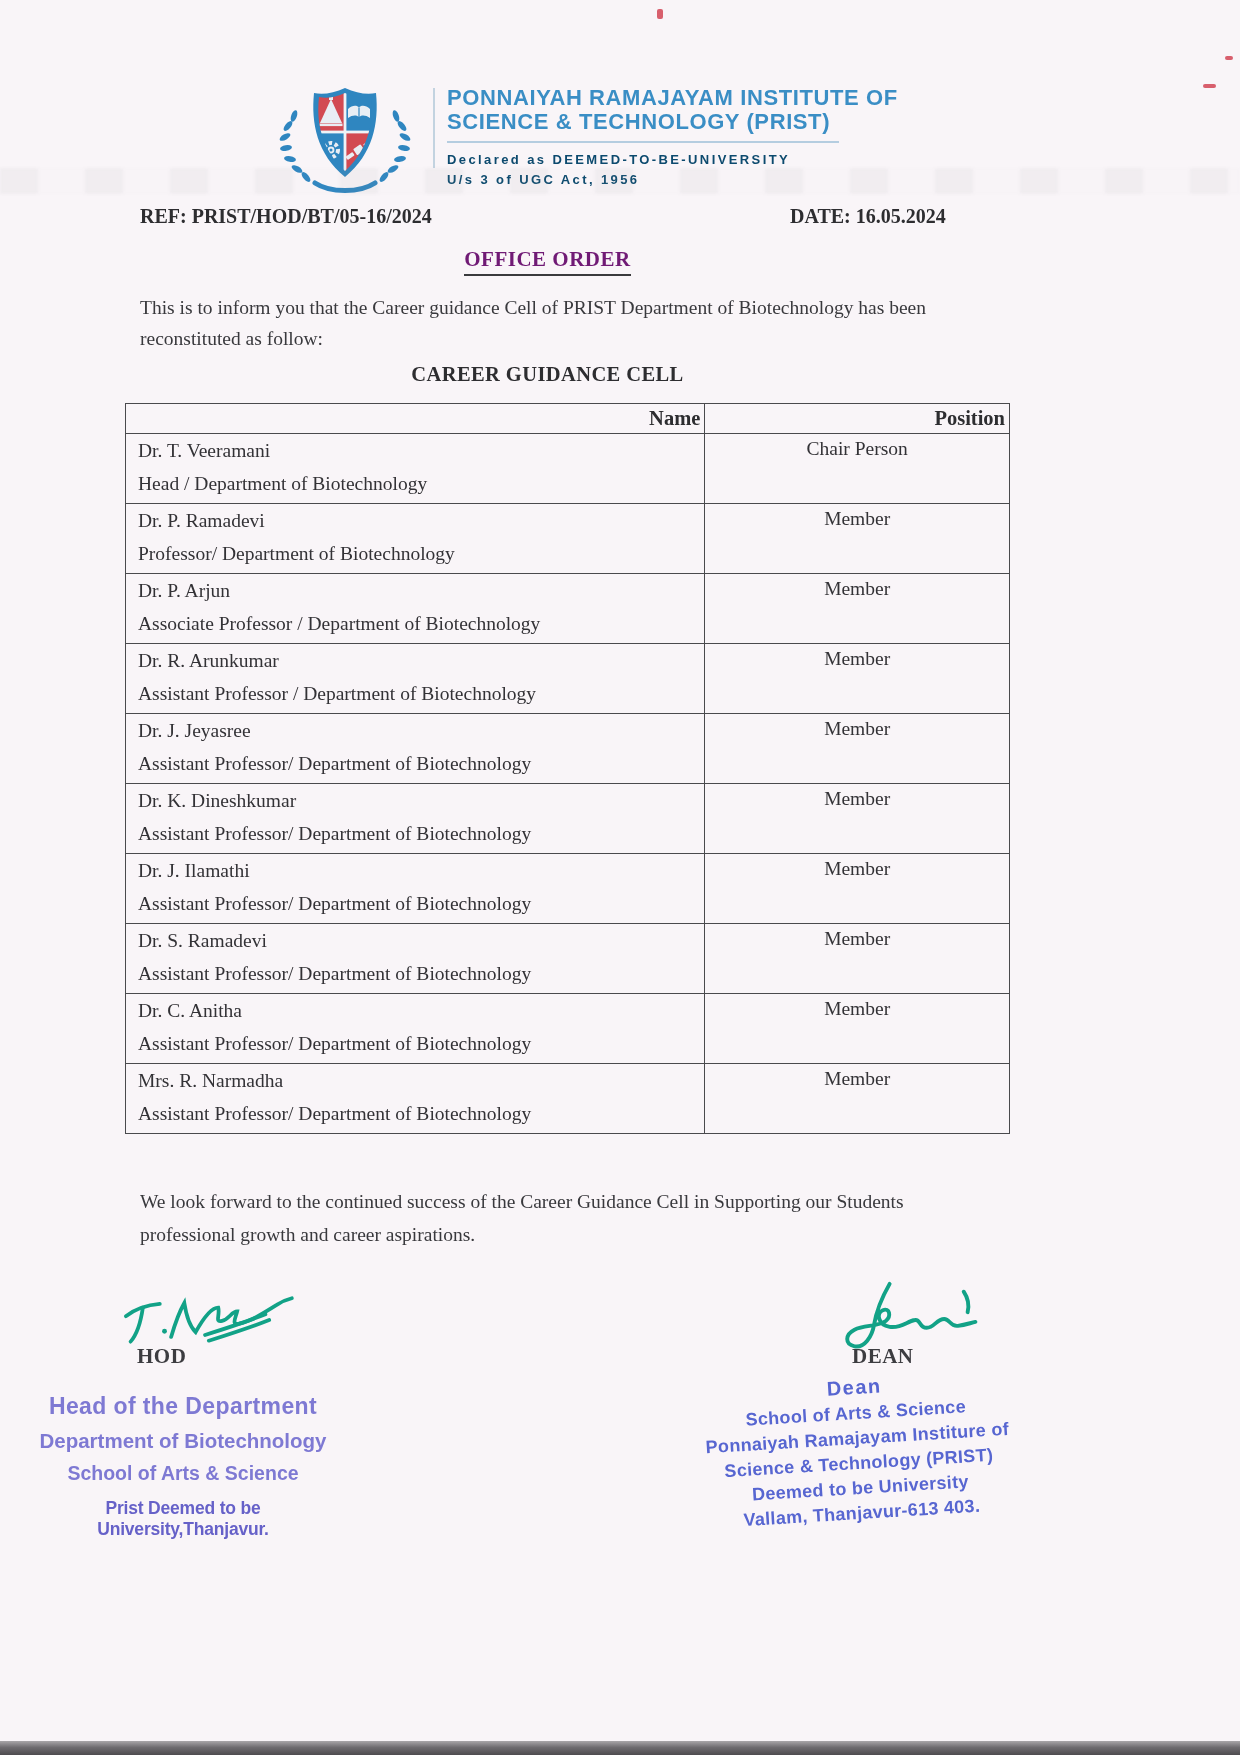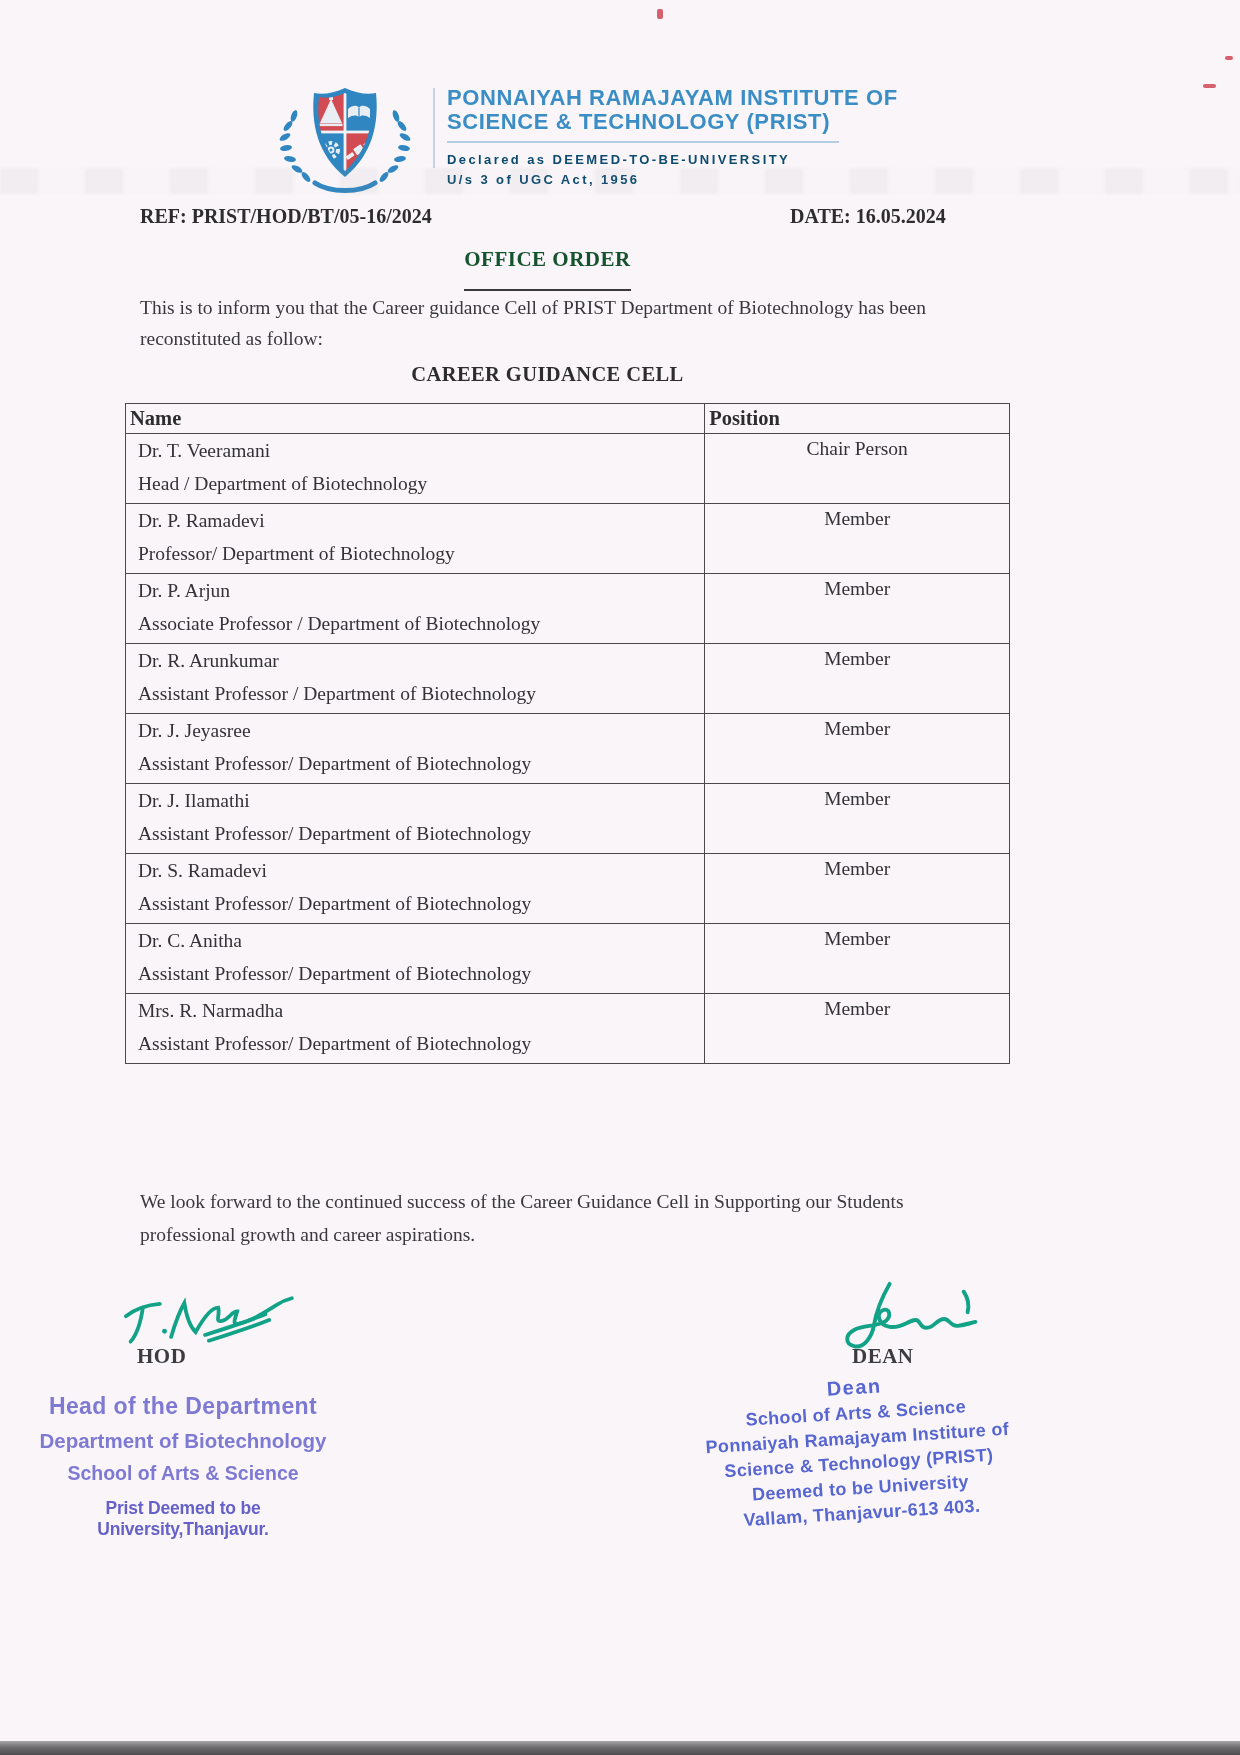--- a/index.html
+++ b/index.html
@@ -20,31 +20,31 @@
   .smudge{
     position:absolute;left:0;top:168px;width:1240px;height:26px;opacity:.45;filter:blur(1.5px);
     background:repeating-linear-gradient(90deg,rgba(140,140,145,.18) 0 38px,rgba(170,170,175,.05) 38px 85px);
   }
   
   .refdate{position:absolute;left:140px;top:205px;width:820px;font-size:20px;font-weight:bold;color:#2d2d30;}
   .refdate .date{position:absolute;left:650px;top:0;}
   .office-order{position:absolute;left:140px;top:247px;width:815px;text-align:center;}
   .office-order span{
     display:inline-block;font-size:21px;font-weight:bold;letter-spacing:.5px;
-    border-bottom:2.5px solid #3a3a3d;padding-bottom:17px;color:#14532d;
+    border-bottom:2.5px solid #3a3a3d;padding-bottom:2px;color:#701a75;
   }
   .intro{position:absolute;left:140px;top:292px;width:818px;font-size:19.5px;line-height:31px;color:#39393d;}
   .cgc-heading{position:absolute;left:140px;top:363px;width:815px;text-align:center;font-size:20.5px;font-weight:bold;letter-spacing:.4px;color:#2d2d30;}
   
   table.cgc{
     position:absolute;left:125px;top:403px;width:885px;border-collapse:collapse;
     font-size:19.5px;color:#333236;
   }
   table.cgc th,table.cgc td{border:1.6px solid #4a4a4d;}
-  table.cgc th{font-size:20.5px;font-weight:bold;text-align:left;padding:3px 4px;color:#2d2d30;}
+  table.cgc th{font-size:20.5px;font-weight:bold;text-align:right;padding:3px 4px;color:#2d2d30;}
   table.cgc col.c-name{width:580px;}
   table.cgc col.c-pos{width:305px;}
   td.name-cell{padding:1px 12px 3px 12px;}
   td.name-cell .nm,td.name-cell .dsg{line-height:32.5px;display:block;}
   td.pos-cell{vertical-align:top;text-align:center;padding-top:4px;}
   
   .closing{position:absolute;left:140px;top:1185px;width:824px;font-size:19.5px;line-height:33px;color:#39393d;}
   
   .sig-ink{position:absolute;}
   .sig-hod-ink{left:112px;top:1286px;width:188px;height:66px;}
@@ -200,20 +200,27 @@
     </tr>
     <tr>
       <td class="name-cell">
             <span class="nm">Dr. J. Jeyasree</span>
             <span class="dsg">Assistant Professor/ Department of Biotechnology</span>
           </td>
       <td class="pos-cell">Member</td>
     </tr>
     <tr>
       <td class="name-cell">
+            <span class="nm">Dr. K. Dineshkumar</span>
+            <span class="dsg">Assistant Professor/ Department of Biotechnology</span>
+          </td>
+      <td class="pos-cell">Member</td>
+    </tr>
+    <tr>
+      <td class="name-cell">
             <span class="nm">Dr. J. Ilamathi</span>
             <span class="dsg">Assistant Professor/ Department of Biotechnology</span>
           </td>
       <td class="pos-cell">Member</td>
     </tr>
     <tr>
       <td class="name-cell">
             <span class="nm">Dr. S. Ramadevi</span>
             <span class="dsg">Assistant Professor/ Department of Biotechnology</span>
           </td>

